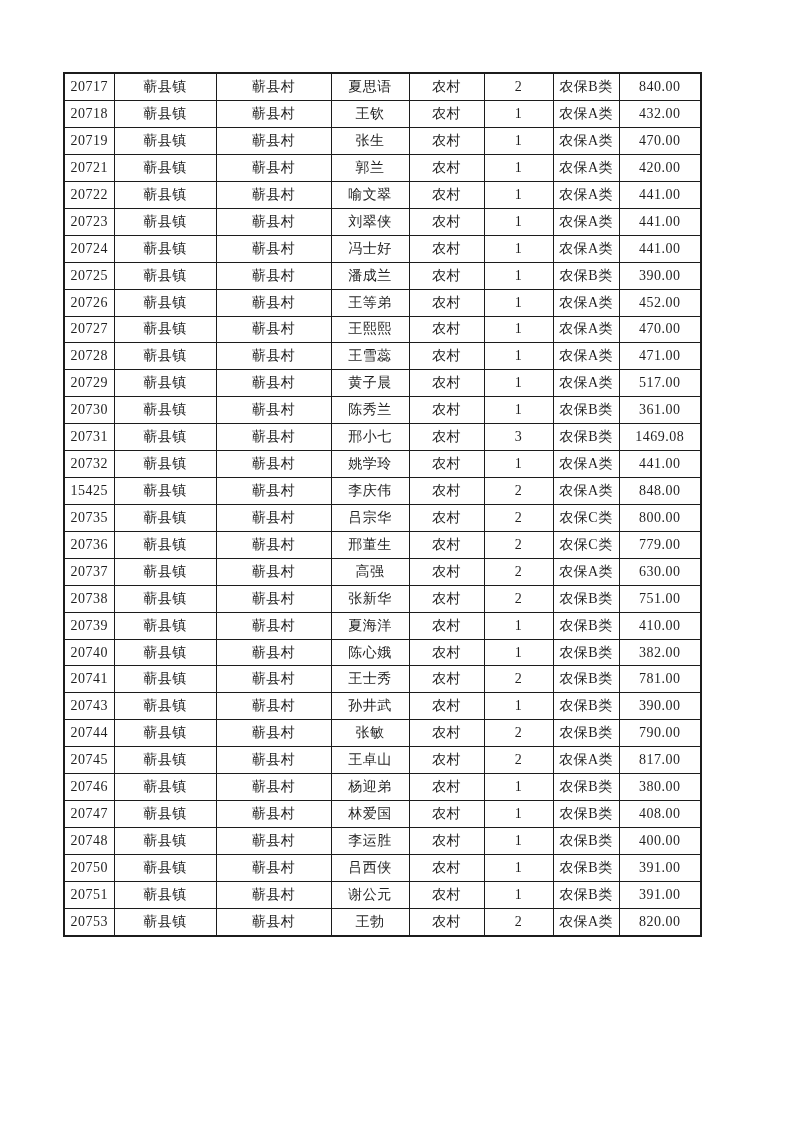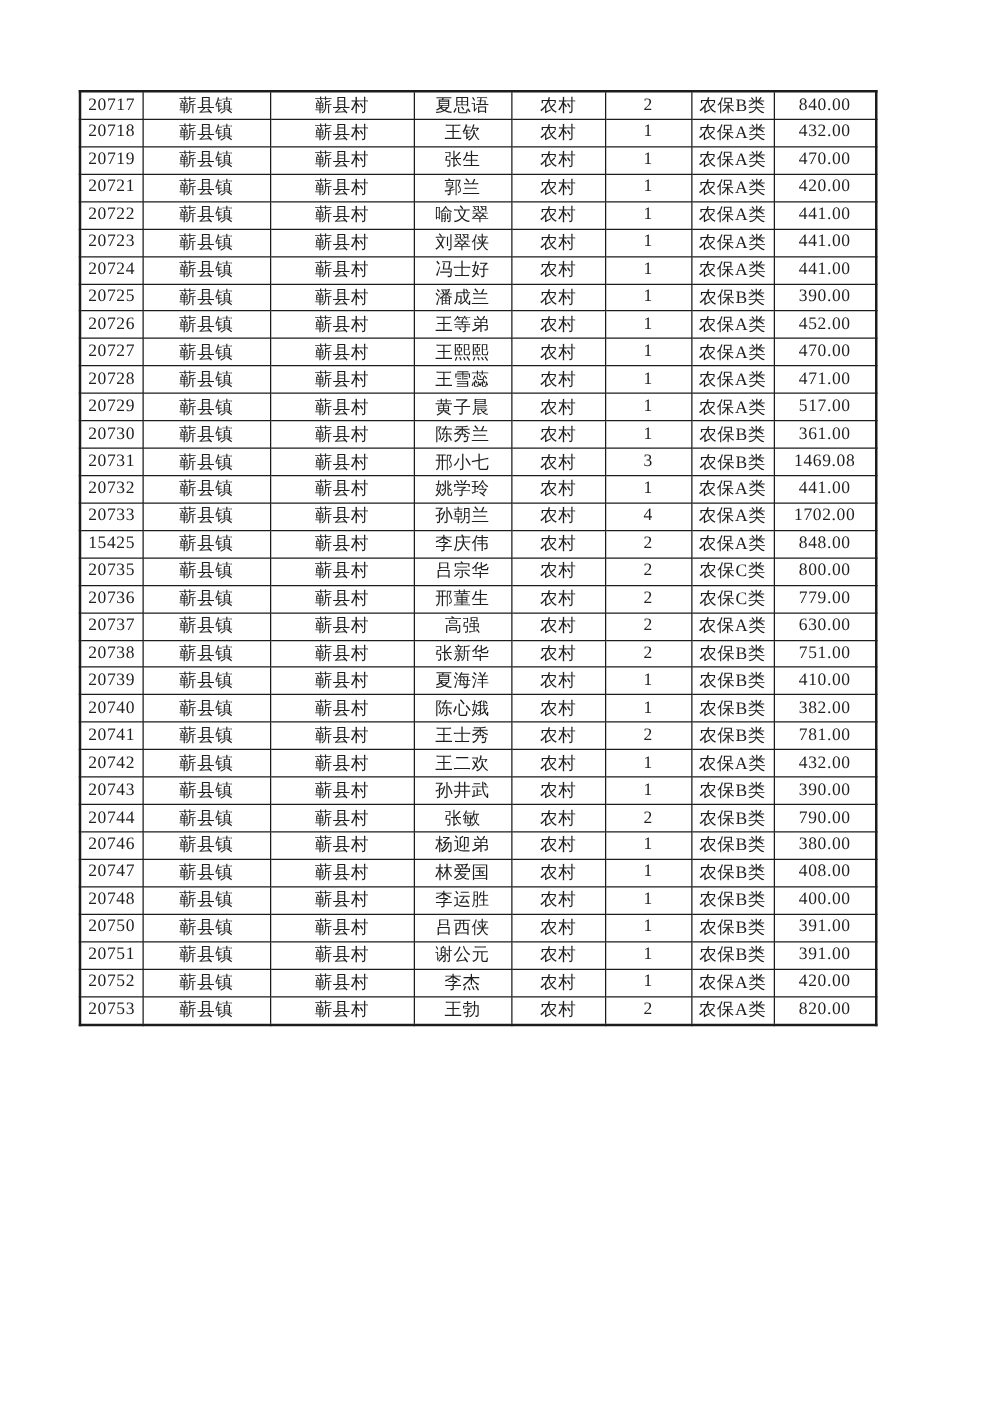--- a/index.html
+++ b/index.html
@@ -13,21 +13,21 @@
     height: 1122px;
     background: #ffffff;
     overflow: hidden;
     font-family: "Liberation Serif", "DejaVu Serif", serif;
   }
   table.roster {
     position: absolute;
     left: 63px;
     top: 72px;
     width: 637px;
-    height: 749px;
+    height: 865px;
     table-layout: fixed;
     border-collapse: collapse;
     border: 2px solid #1c1c1c;
   }
   table.roster td {
     border: 1px solid #1c1c1c;
     text-align: center;
     vertical-align: middle;
     font-size: 14px;
     color: #1f1f1f;
@@ -205,30 +205,20 @@
           <td>20732</td>
           <td>蕲县镇</td>
           <td>蕲县村</td>
           <td>姚学玲</td>
           <td>农村</td>
           <td>1</td>
           <td>农保A类</td>
           <td>441.00</td>
         </tr>
         <tr>
-          <td>20733</td>
-          <td>蕲县镇</td>
-          <td>蕲县村</td>
-          <td>孙朝兰</td>
-          <td>农村</td>
-          <td>4</td>
-          <td>农保A类</td>
-          <td>1702.00</td>
-        </tr>
-        <tr>
           <td>15425</td>
           <td>蕲县镇</td>
           <td>蕲县村</td>
           <td>李庆伟</td>
           <td>农村</td>
           <td>2</td>
           <td>农保A类</td>
           <td>848.00</td>
         </tr>
         <tr>
@@ -295,50 +285,50 @@
           <td>20741</td>
           <td>蕲县镇</td>
           <td>蕲县村</td>
           <td>王士秀</td>
           <td>农村</td>
           <td>2</td>
           <td>农保B类</td>
           <td>781.00</td>
         </tr>
         <tr>
-          <td>20742</td>
-          <td>蕲县镇</td>
-          <td>蕲县村</td>
-          <td>王二欢</td>
-          <td>农村</td>
-          <td>1</td>
-          <td>农保A类</td>
-          <td>432.00</td>
-        </tr>
-        <tr>
           <td>20743</td>
           <td>蕲县镇</td>
           <td>蕲县村</td>
           <td>孙井武</td>
           <td>农村</td>
           <td>1</td>
           <td>农保B类</td>
           <td>390.00</td>
         </tr>
         <tr>
           <td>20744</td>
           <td>蕲县镇</td>
           <td>蕲县村</td>
           <td>张敏</td>
           <td>农村</td>
           <td>2</td>
           <td>农保B类</td>
           <td>790.00</td>
         </tr>
         <tr>
+          <td>20745</td>
+          <td>蕲县镇</td>
+          <td>蕲县村</td>
+          <td>王卓山</td>
+          <td>农村</td>
+          <td>2</td>
+          <td>农保A类</td>
+          <td>817.00</td>
+        </tr>
+        <tr>
           <td>20746</td>
           <td>蕲县镇</td>
           <td>蕲县村</td>
           <td>杨迎弟</td>
           <td>农村</td>
           <td>1</td>
           <td>农保B类</td>
           <td>380.00</td>
         </tr>
         <tr>
@@ -373,30 +363,20 @@
         </tr>
         <tr>
           <td>20751</td>
           <td>蕲县镇</td>
           <td>蕲县村</td>
           <td>谢公元</td>
           <td>农村</td>
           <td>1</td>
           <td>农保B类</td>
           <td>391.00</td>
-        </tr>
-        <tr>
-          <td>20752</td>
-          <td>蕲县镇</td>
-          <td>蕲县村</td>
-          <td>李杰</td>
-          <td>农村</td>
-          <td>1</td>
-          <td>农保A类</td>
-          <td>420.00</td>
         </tr>
         <tr>
           <td>20753</td>
           <td>蕲县镇</td>
           <td>蕲县村</td>
           <td>王勃</td>
           <td>农村</td>
           <td>2</td>
           <td>农保A类</td>
           <td>820.00</td>

